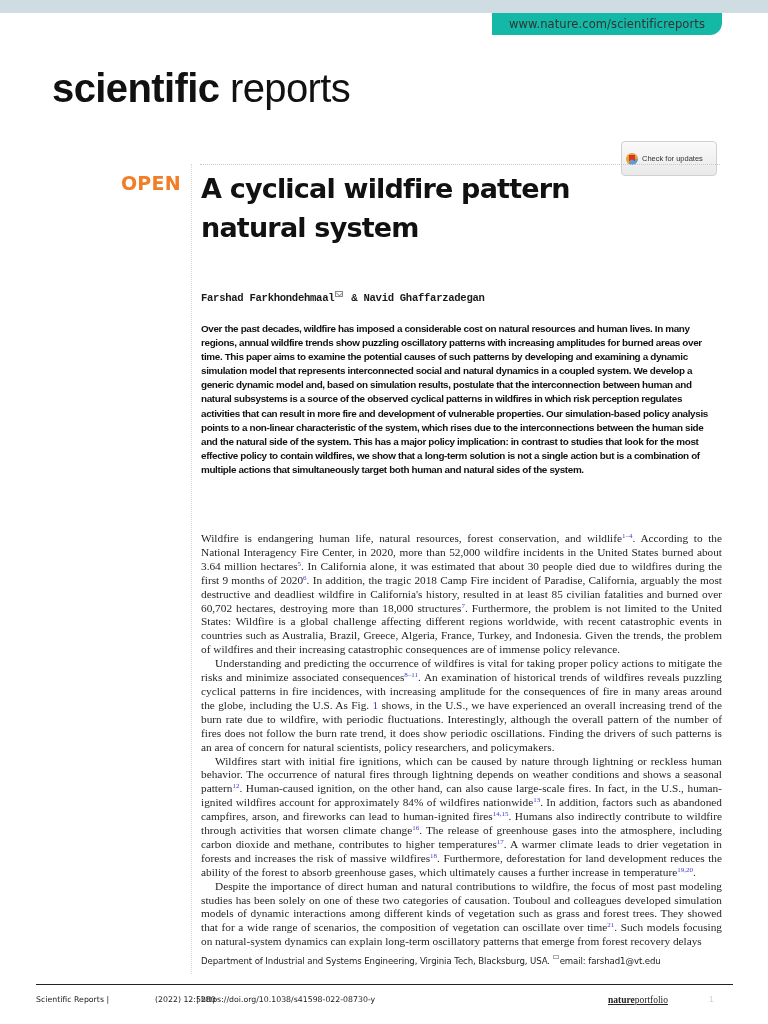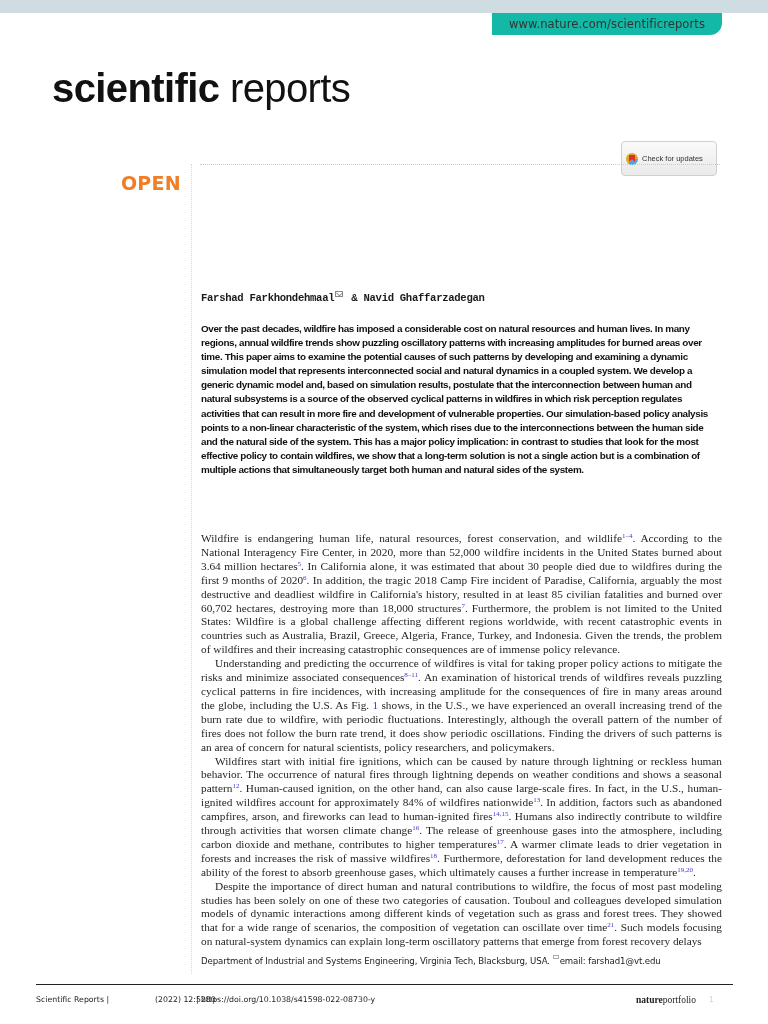--- a/index.html
+++ b/index.html
@@ -37,21 +37,21 @@
     .figref { color: #3b3bd6; }
 
     .affiliation { position: absolute; left: 201px; top: 955px; font-family: "DejaVu Sans", sans-serif; font-size: 8.6px; color: #222; letter-spacing: -0.1px; }
     .aff-mail { display: inline-block; width: 6px; height: 4px; border: 1px solid #aaa; vertical-align: 5px; margin-right: 1px; }
 
     .footer-rule { position: absolute; left: 36px; top: 984px; width: 697px; border-top: 1.5px solid #222; }
     .footer { position: absolute; top: 995px; font-family: "DejaVu Sans", sans-serif; font-size: 7.8px; color: #222; }
     .f-journal { left: 36px; }
     .f-vol { left: 107px; padding-left: 48px; }
     .f-doi { left: 196px; }
-    .f-brand { left: 636px; font-family: "Liberation Serif", serif; font-size: 9.5px; }
+    .f-brand { left: 608px; font-family: "Liberation Serif", serif; font-size: 9.5px; text-decoration: underline; }
     .f-brand b { font-weight: bold; }
     .f-page { left: 709px; color: #c9d3dc; }
   </style>
 </head>
 <body>
 
 <div class="top-band"></div>
 <div class="url-tab">www.nature.com/scientificreports</div>
 
 <div class="journal-logo">
@@ -63,20 +63,22 @@
   <span class="check-icon"></span>
   <span>Check for updates</span>
 </div>
 
 <div class="dotted-h"></div>
 <div class="dotted-v"></div>
 
 <div class="open-label">OPEN</div>
 
 <h1 class="title">
+  <div>A cyclical wildfire pattern</div>
+  <div>natural system</div>
 </h1>
 
 <div class="authors">
   <span>Farshad Farkhondehmaal</span><span class="mail-icon"></span><span> &amp; </span><span>Navid Ghaffarzadegan</span>
 </div>
 
 <p class="abstract">Over the past decades, wildfire has imposed a considerable cost on natural resources and human lives. In many regions, annual wildfire trends show puzzling oscillatory patterns with increasing amplitudes for burned areas over time. This paper aims to examine the potential causes of such patterns by developing and examining a dynamic simulation model that represents interconnected social and natural dynamics in a coupled system. We develop a generic dynamic model and, based on simulation results, postulate that the interconnection between human and natural subsystems is a source of the observed cyclical patterns in wildfires in which risk perception regulates activities that can result in more fire and development of vulnerable properties. Our simulation-based policy analysis points to a non-linear characteristic of the system, which rises due to the interconnections between the human side and the natural side of the system. This has a major policy implication: in contrast to studies that look for the most effective policy to contain wildfires, we show that a long-term solution is not a single action but is a combination of multiple actions that simultaneously target both human and natural sides of the system.</p>
 
 <div class="body-text">
   <p><span>Wildfire is endangering human life, natural resources, forest conservation, and wildlife</span><sup class="ref">1–4</sup><span>. According to the National Interagency Fire Center, in 2020, more than 52,000 wildfire incidents in the United States burned about 3.64 million hectares</span><sup class="ref">5</sup><span>. In California alone, it was estimated that about 30 people died due to wildfires during the first 9 months of 2020</span><sup class="ref">6</sup><span>. In addition, the tragic 2018 Camp Fire incident of Paradise, California, arguably the most destructive and deadliest wildfire in California's history, resulted in at least 85 civilian fatalities and burned over 60,702 hectares, destroying more than 18,000 structures</span><sup class="ref">7</sup><span>. Furthermore, the problem is not limited to the United States: Wildfire is a global challenge affecting different regions worldwide, with recent catastrophic events in countries such as Australia, Brazil, Greece, Algeria, France, Turkey, and Indonesia. Given the trends, the problem of wildfires and their increasing catastrophic consequences are of immense policy relevance.</span></p>

